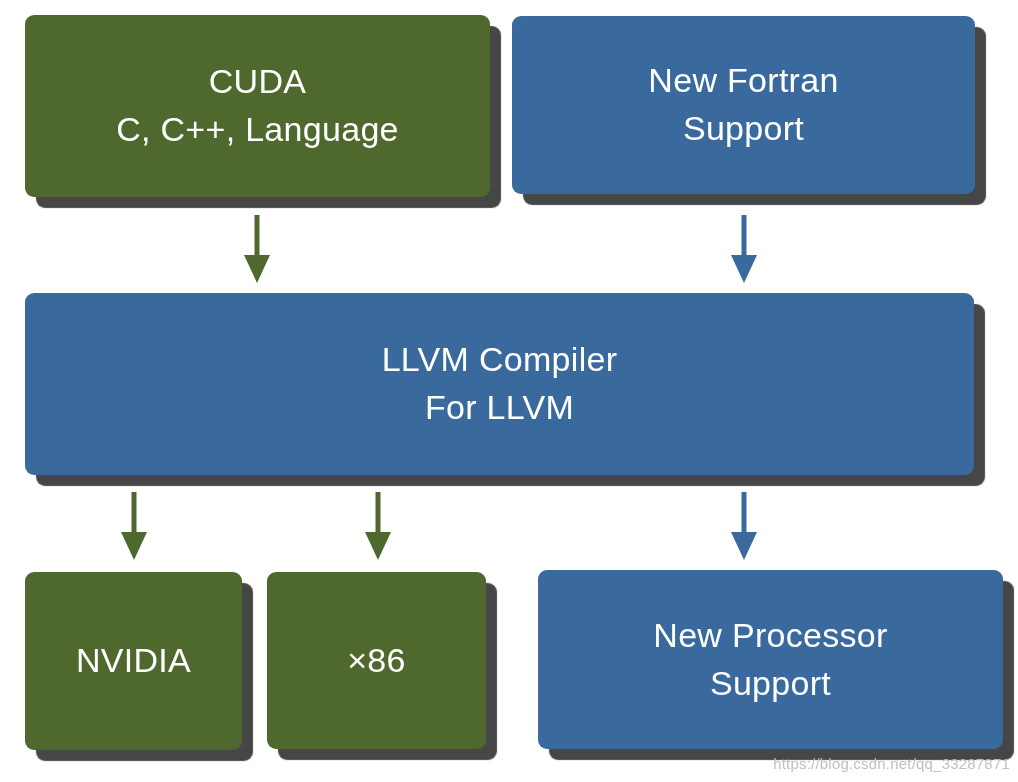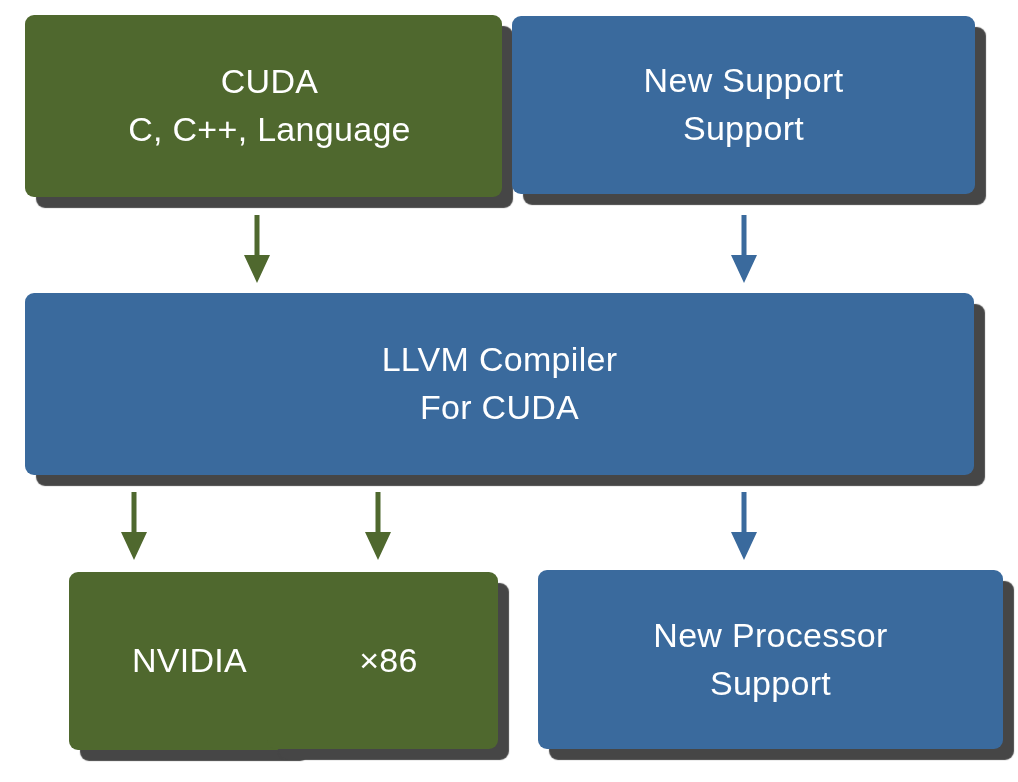--- a/index.html
+++ b/index.html
@@ -15,26 +15,26 @@
     border-radius:9px;
     box-shadow:11px 11px 1px #464646;
     color:#ffffff;
     display:flex;flex-direction:column;
     align-items:center;justify-content:center;
     text-align:center;
     font-size:34px;
     line-height:1.4;
     letter-spacing:0.3px;
   }
-  .node.green{background:#4f682e;padding-left:12px;}
+  .node.green{background:#4f682e;}
   .node.blue{background:#3a6a9d;}
   .node-cuda        {left:25px;  top:15px;  width:465px; height:182px;}
   .node-new-language{left:512px; top:16px;  width:463px; height:178px;}
   .node-llvm        {left:25px;  top:293px; width:949px; height:182px;}
-  .node-nvidia-gpus {left:25px;  top:572px; width:217px; height:178px;margin-left:44px;}
+  .node-nvidia-gpus {left:25px;  top:572px; width:217px; height:178px;}
   .node-x86-cpus    {left:267px; top:572px; width:219px; height:177px;gap:33px;}
   .node-new-processor{left:538px;top:570px; width:465px; height:179px;}
   .arrow{position:absolute;width:28px;height:68px;}
   .arrow-1{left:243px;top:215px;}
   .arrow-2{left:730px;top:215px;}
   .arrow-3{left:120px;top:492px;}
   .arrow-4{left:364px;top:492px;}
   .arrow-5{left:730px;top:492px;}
   .watermark{
     position:absolute;
@@ -49,34 +49,34 @@
 <body>
 
 <div class="canvas">
 
   <div class="node green node-cuda">
     <div>CUDA</div>
     <div>C, C++, Language</div>
   </div>
 
   <div class="node blue node-new-language">
-    <div>New Support</div>
+    <div>New Fortran</div>
     <div>Support</div>
   </div>
 
   <svg class="arrow arrow-1" viewBox="0 0 28 68">
     <polygon points="11.5,0 16.5,0 16.5,40 27,40 14,68 1,40 11.5,40" fill="#4f682e"></polygon>
   </svg>
   <svg class="arrow arrow-2" viewBox="0 0 28 68">
     <polygon points="11.5,0 16.5,0 16.5,40 27,40 14,68 1,40 11.5,40" fill="#3a6a9d"></polygon>
   </svg>
 
   <div class="node blue node-llvm">
     <div>LLVM Compiler</div>
-    <div>For CUDA</div>
+    <div>For LLVM</div>
   </div>
 
   <svg class="arrow arrow-3" viewBox="0 0 28 68">
     <polygon points="11.5,0 16.5,0 16.5,40 27,40 14,68 1,40 11.5,40" fill="#4f682e"></polygon>
   </svg>
   <svg class="arrow arrow-4" viewBox="0 0 28 68">
     <polygon points="11.5,0 16.5,0 16.5,40 27,40 14,68 1,40 11.5,40" fill="#4f682e"></polygon>
   </svg>
   <svg class="arrow arrow-5" viewBox="0 0 28 68">
     <polygon points="11.5,0 16.5,0 16.5,40 27,40 14,68 1,40 11.5,40" fill="#3a6a9d"></polygon>
@@ -88,14 +88,15 @@
 
   <div class="node green node-x86-cpus">
     <div>×86</div>
   </div>
 
   <div class="node blue node-new-processor">
     <div>New Processor</div>
     <div>Support</div>
   </div>
 
+  <div class="watermark">https://blog.csdn.net/qq_33287871</div>
 
 </div>
 
 </body></html>

